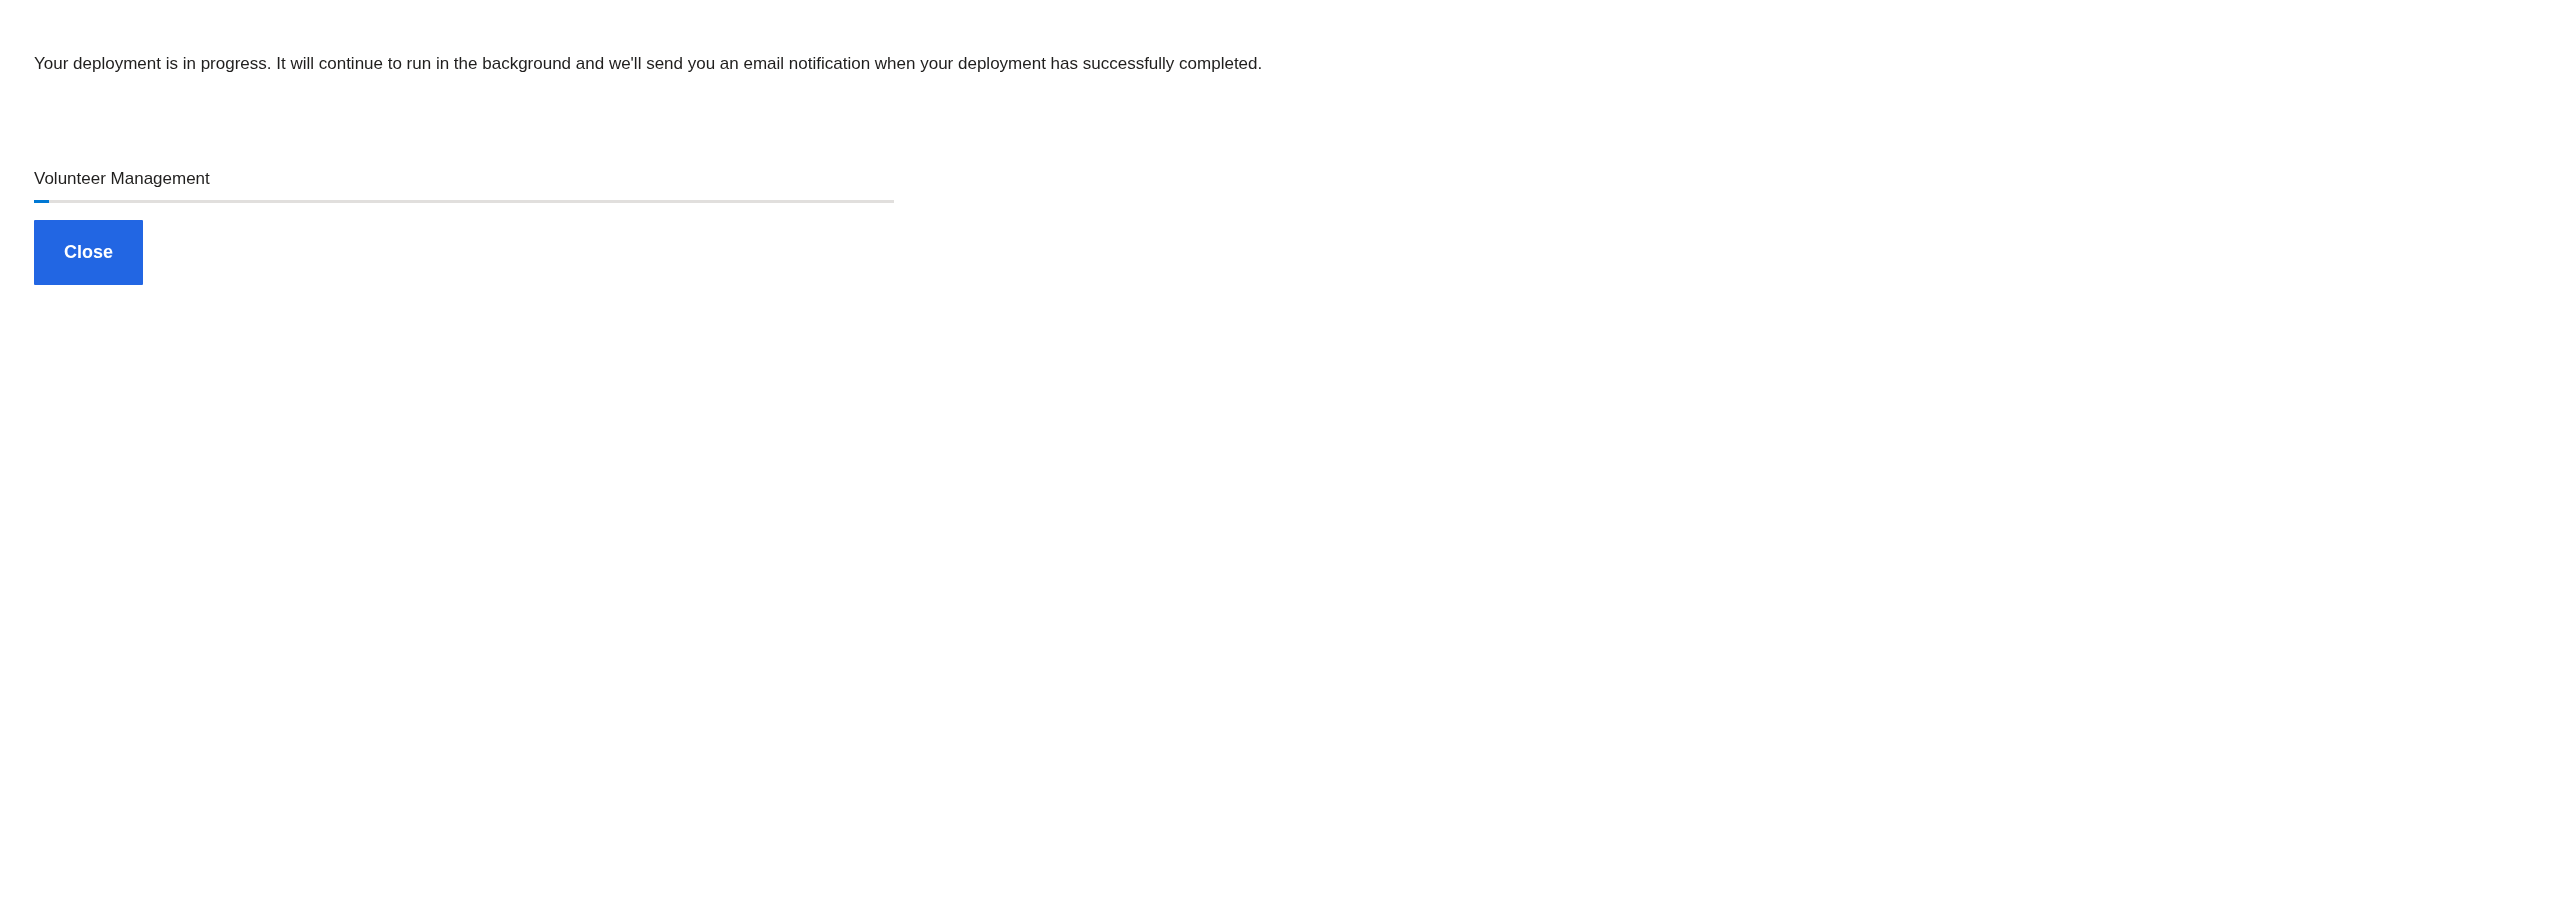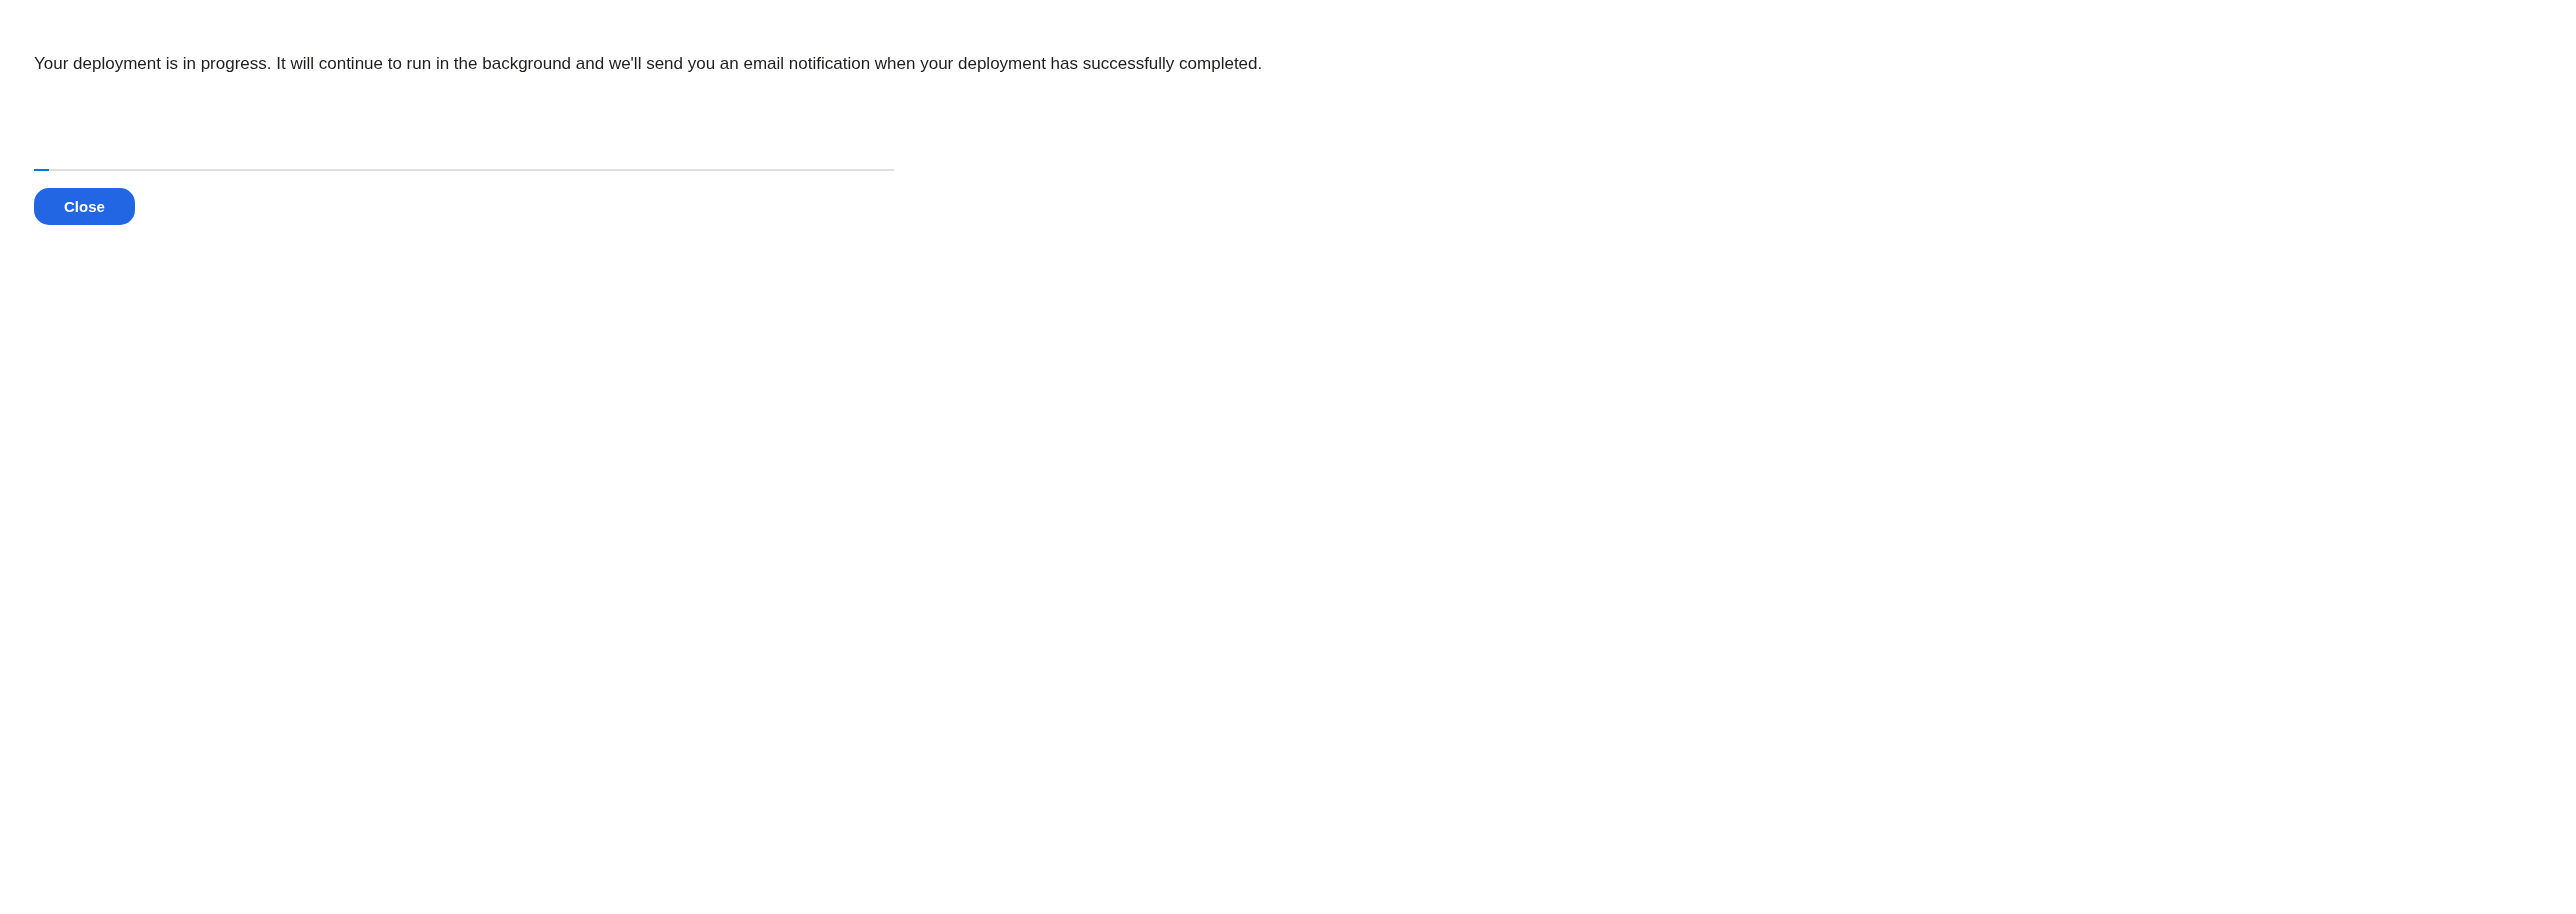--- a/index.html
+++ b/index.html
@@ -56,40 +56,41 @@
       left: 0;
       top: 0;
     }
     .status-text {
       font-size: 17px;
       color: #605e5c;
       margin-bottom: 67px;
     }
     .btn {
       display: inline-block;
-      padding: 10px 30px;
-      font-size: 15px;
+      padding: 22px 30px;
+      font-size: 18px;
       font-weight: 600;
       border: none;
-      border-radius: 15px;
+      border-radius: 1px;
       cursor: pointer;
       font-family: inherit;
     }
     .btn-primary {
       background: #2266e3;
       color: #ffffff;
     }
   </style>
 </head>
 <body>
 
 <div class="container">
   <p class="description">Your deployment is in progress. It will continue to run in the background and we'll send you an email notification when your deployment has successfully completed.</p>
 
 
+  <div class="item-name">Volunteer Management</div>
 
   <div class="progress-track">
     <div class="progress-fill"></div>
   </div>
 
 
   <button class="btn btn-primary">Close</button>
 </div>
 
 

